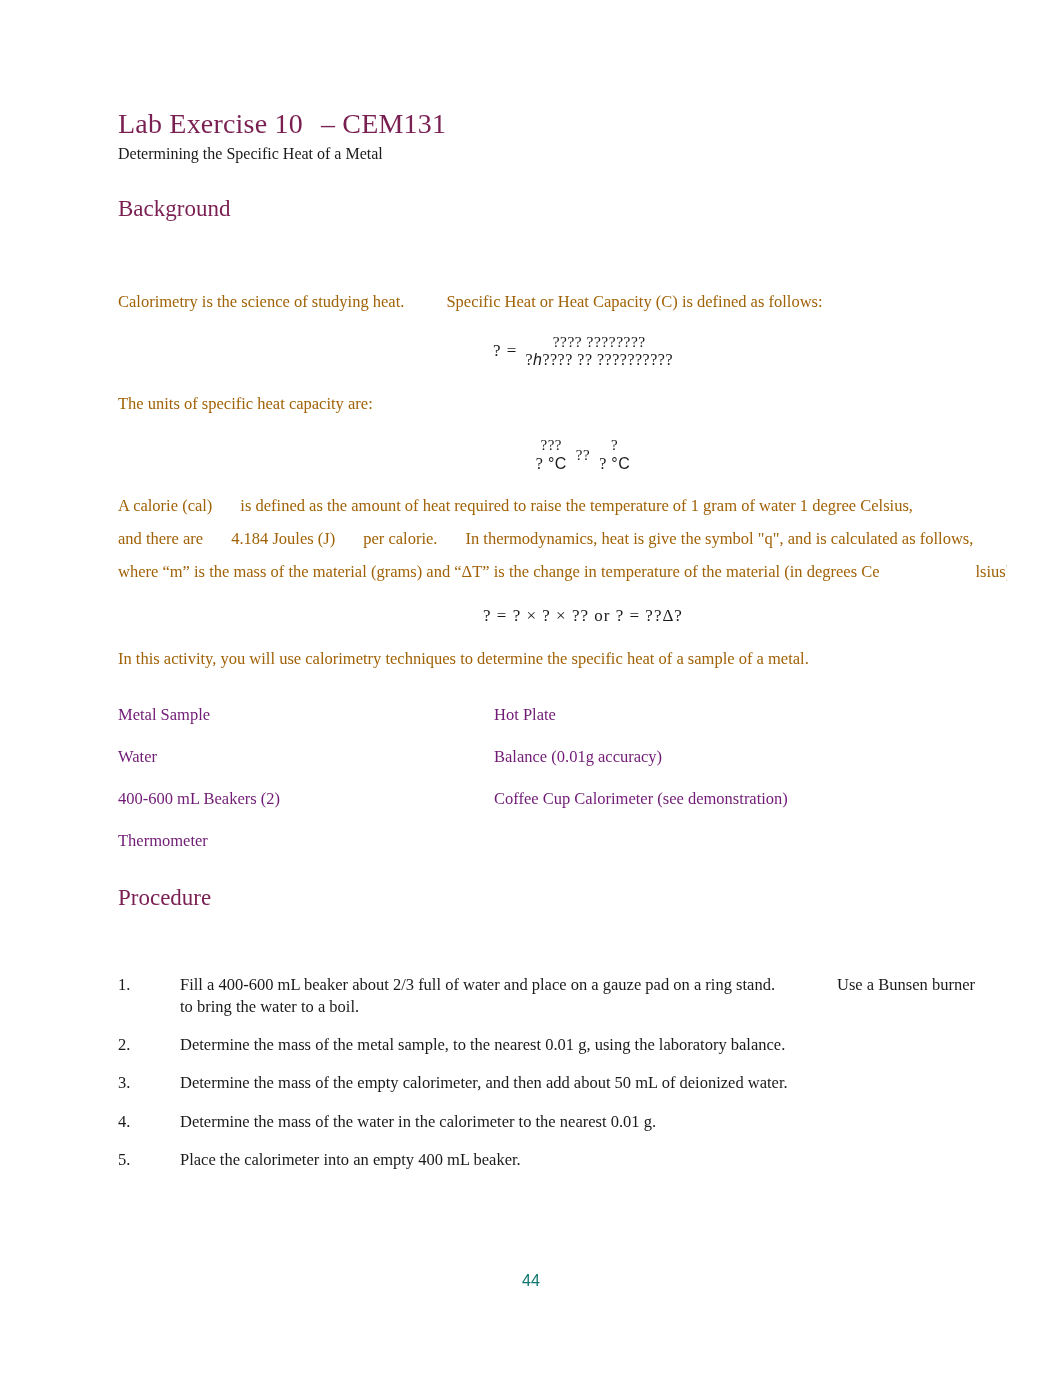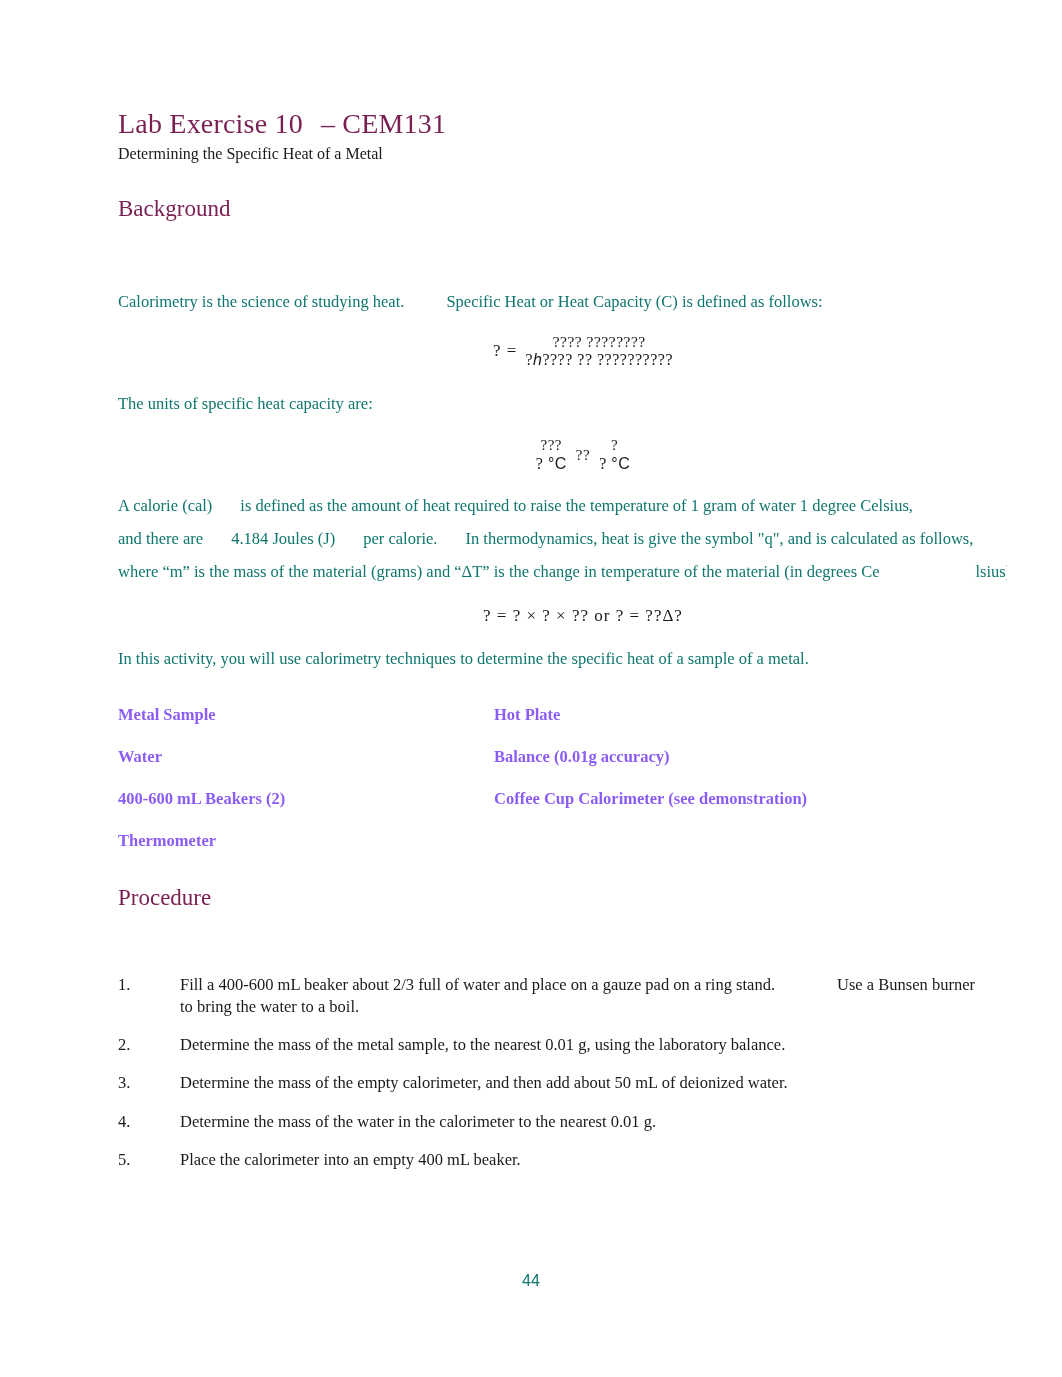--- a/index.html
+++ b/index.html
@@ -50,21 +50,21 @@
     font-weight: normal;
     margin: 0;
     padding: 0;
   }
 
   
   .para {
     font-size: 16.5px;
     line-height: 1.35;
     margin: 0;
-    color: #0f766e;
+    color: #a16207;
   }
   .gap-sm { display: inline-block; width: 28px; }
   .gap-md { display: inline-block; width: 42px; }
   .gap-lg { display: inline-block; width: 62px; }
   .gap-xl { display: inline-block; width: 96px; }
 
   
   .eq-block {
     text-align: center;
     font-size: 17px;
@@ -121,22 +121,21 @@
 
   
   .materials-grid {
     display: grid;
     grid-template-columns: 376px 1fr;
     row-gap: 0;
   }
   .mat-cell {
     font-size: 16.5px;
     line-height: 42px;
-    color: #8b5cf6;
-    font-weight: bold;
+    color: #701a75;
   }
 
   
   .proc-item {
     display: flex;
     font-size: 16.5px;
     line-height: 1.35;
     color: #1a1a1a;
   }
   .proc-num {

